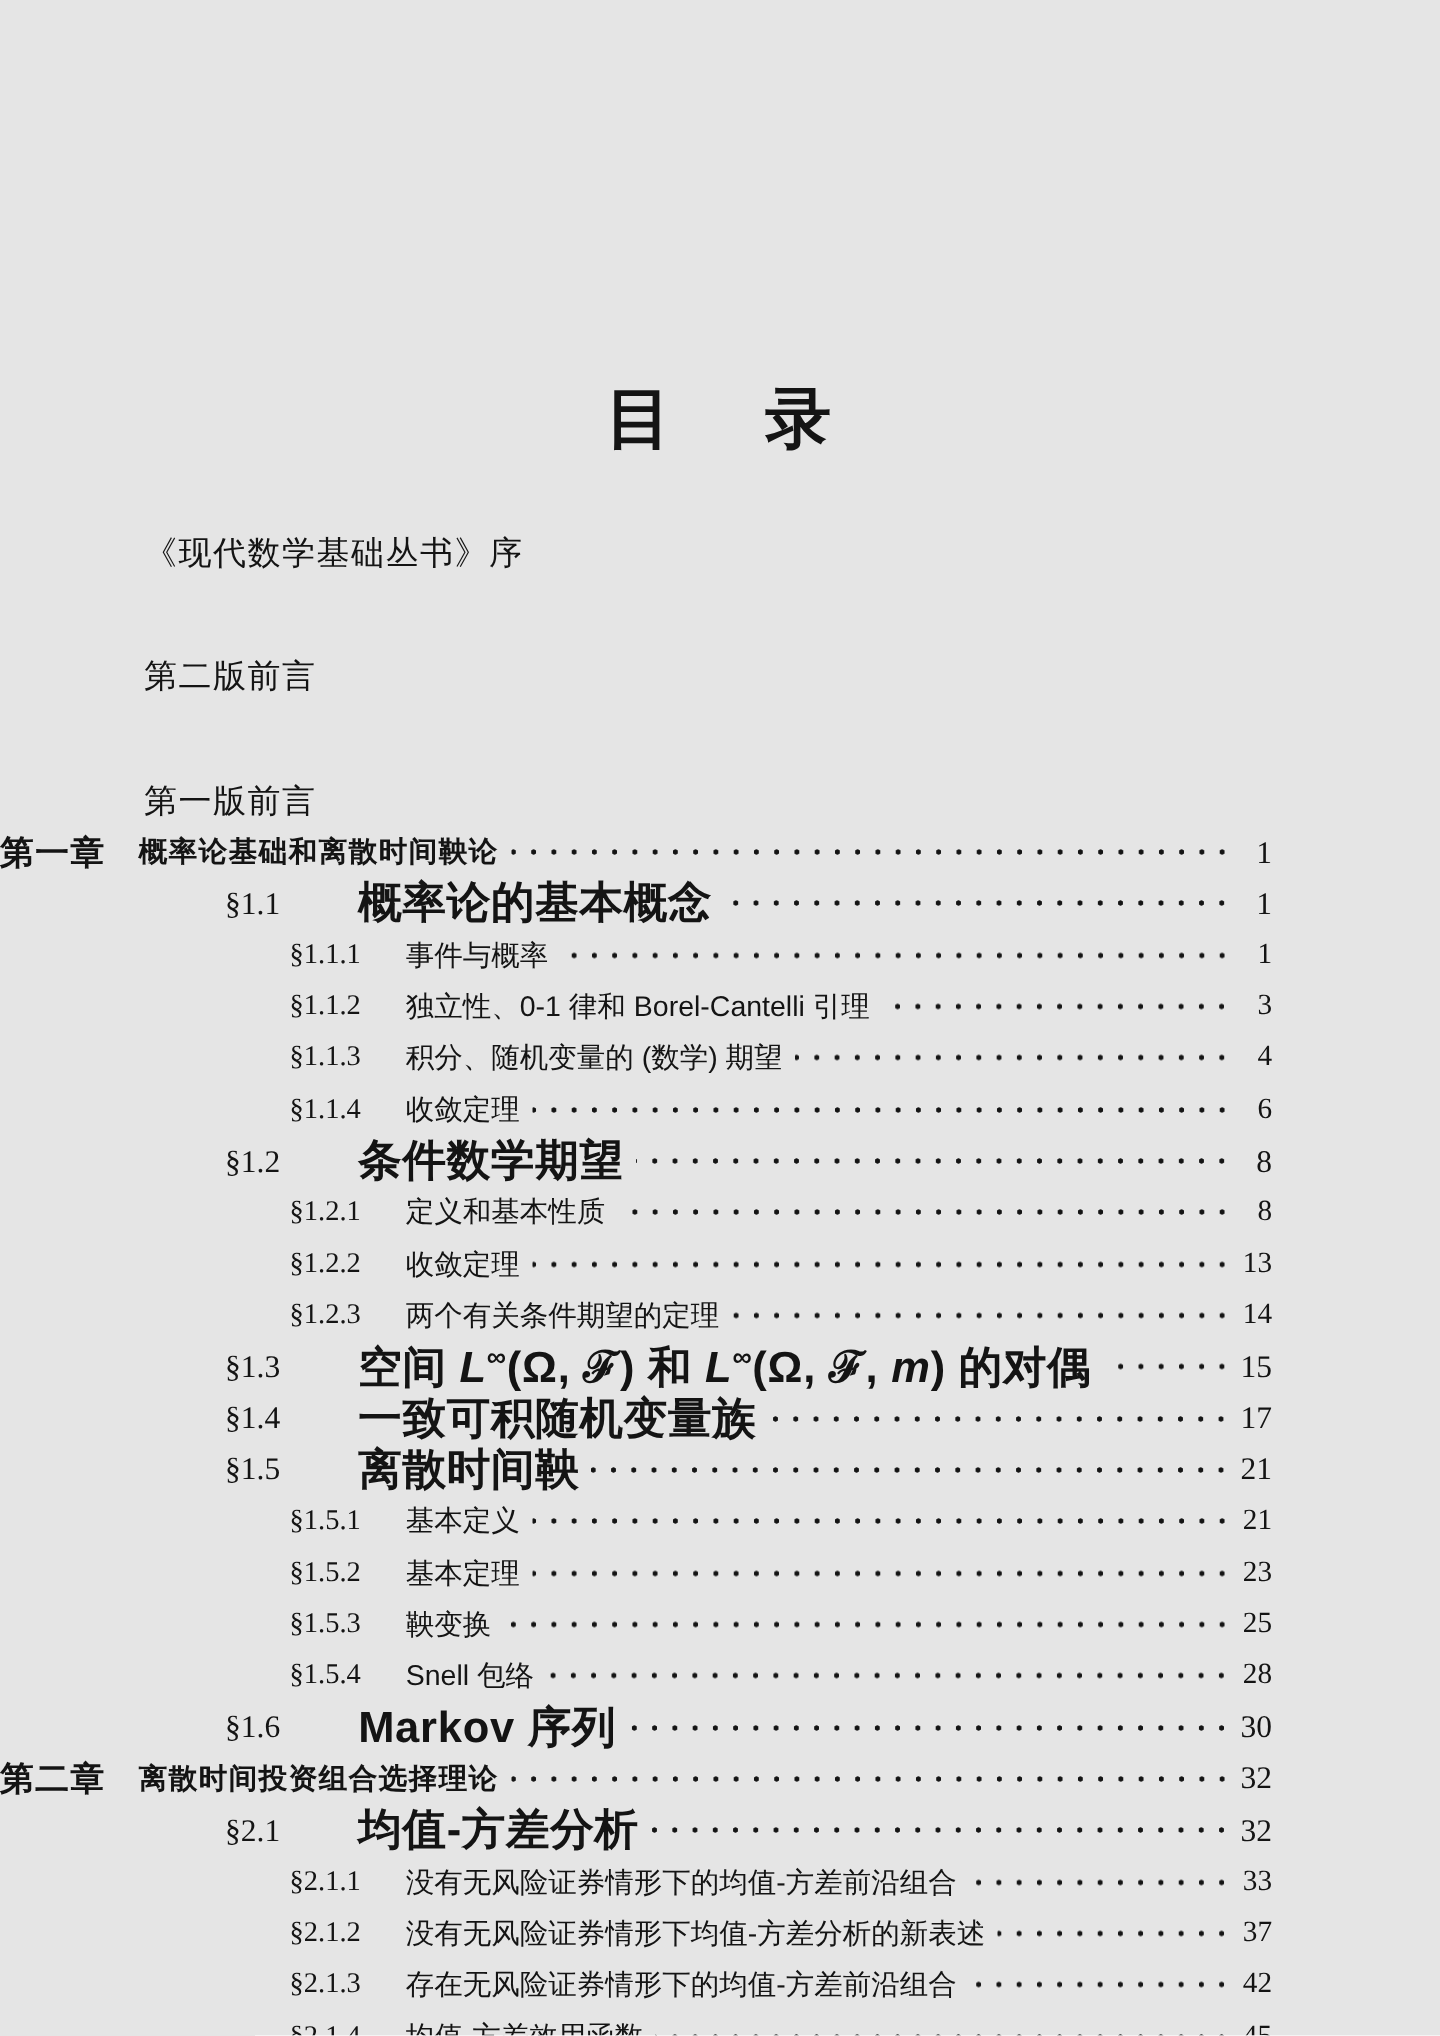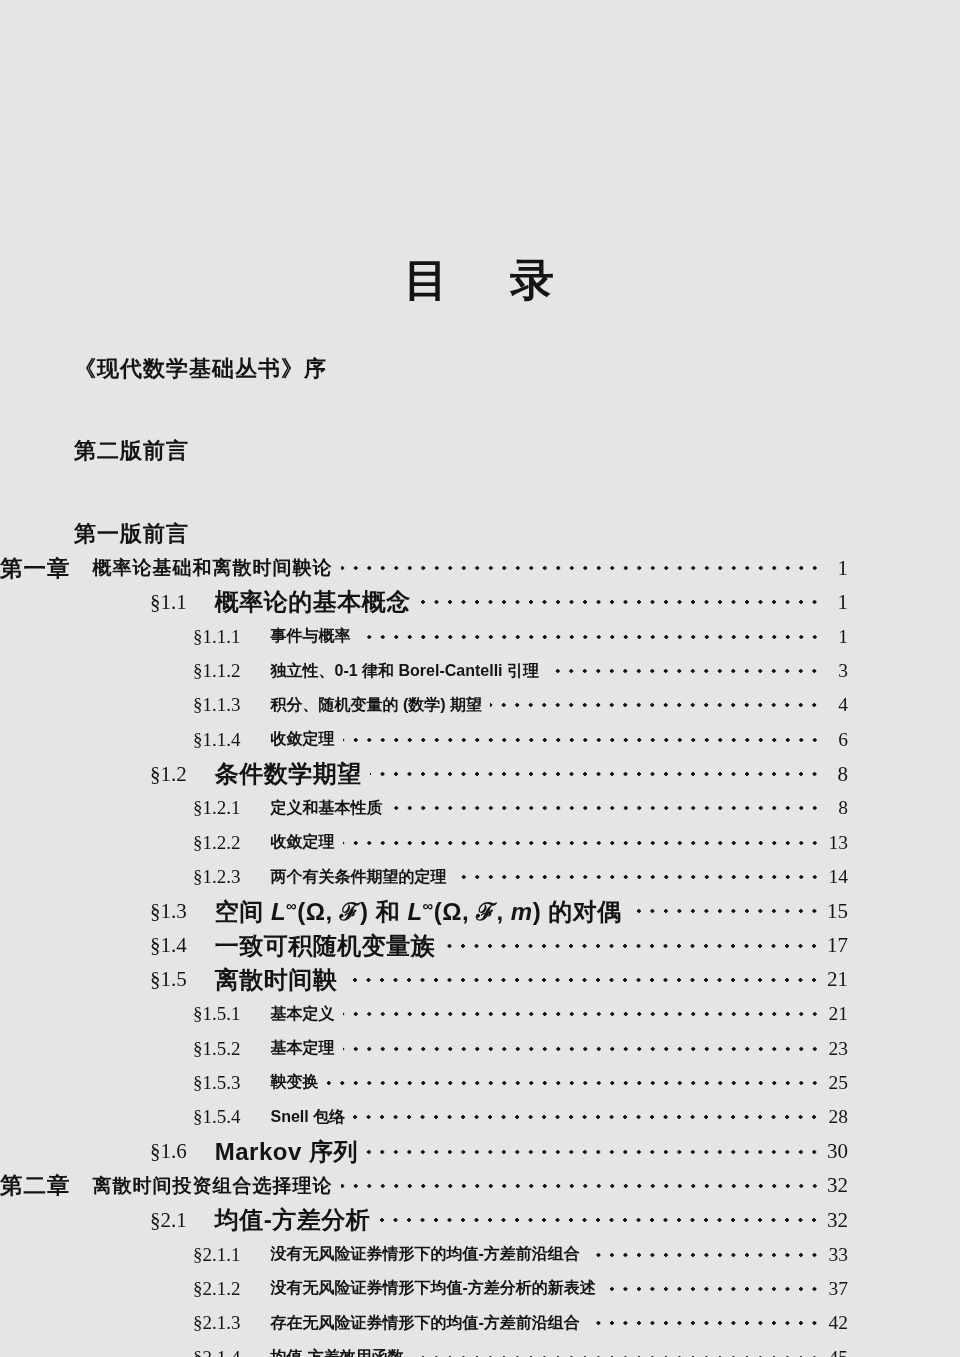--- a/index.html
+++ b/index.html
@@ -23,23 +23,23 @@
     font-size: 44px;
     line-height: 48px;
     font-weight: 700;
     word-spacing: 46px;
     letter-spacing: 2px;
   }
   .front-matter {
     margin-top: 41px;
   }
   .front-line {
-    padding-left: 74px;
+    padding-left: 96px;
     font-size: 22px;
-    font-weight: 700;
+    font-weight: 400;
     line-height: 34.3px;
     letter-spacing: 1px;
     margin-top: 48px;
   }
   .toc-list {
     margin-top: 0;
   }
   .toc-row {
     display: flex;
     align-items: center;
@@ -93,32 +93,33 @@
     letter-spacing: 1px;
   }
   
   .toc-row.lvl1 { padding-left: 150px; }
   .toc-row.lvl1 .num {
     font-size: 21px;
     margin-right: 28px;
   }
   .toc-row.lvl1 .ttl {
     font-weight: 700;
-    font-size: 24px;
+    font-size: 29px;
     letter-spacing: 0.5px;
+    margin-left: 24px;
   }
   
   .toc-row.lvl2 { padding-left: 193px; }
   .toc-row.lvl2 .num {
     font-size: 19px;
     margin-right: 30px;
   }
   .toc-row.lvl2 .ttl {
-    font-weight: 700;
-    font-size: 16px;
+    font-weight: 400;
+    font-size: 19px;
   }
   .toc-row.lvl2 .pg { font-size: 19.5px; }
 </style>
 </head>
 <body>
 
 <div class="page">
 
   <div class="page-title">目 录</div>
 

